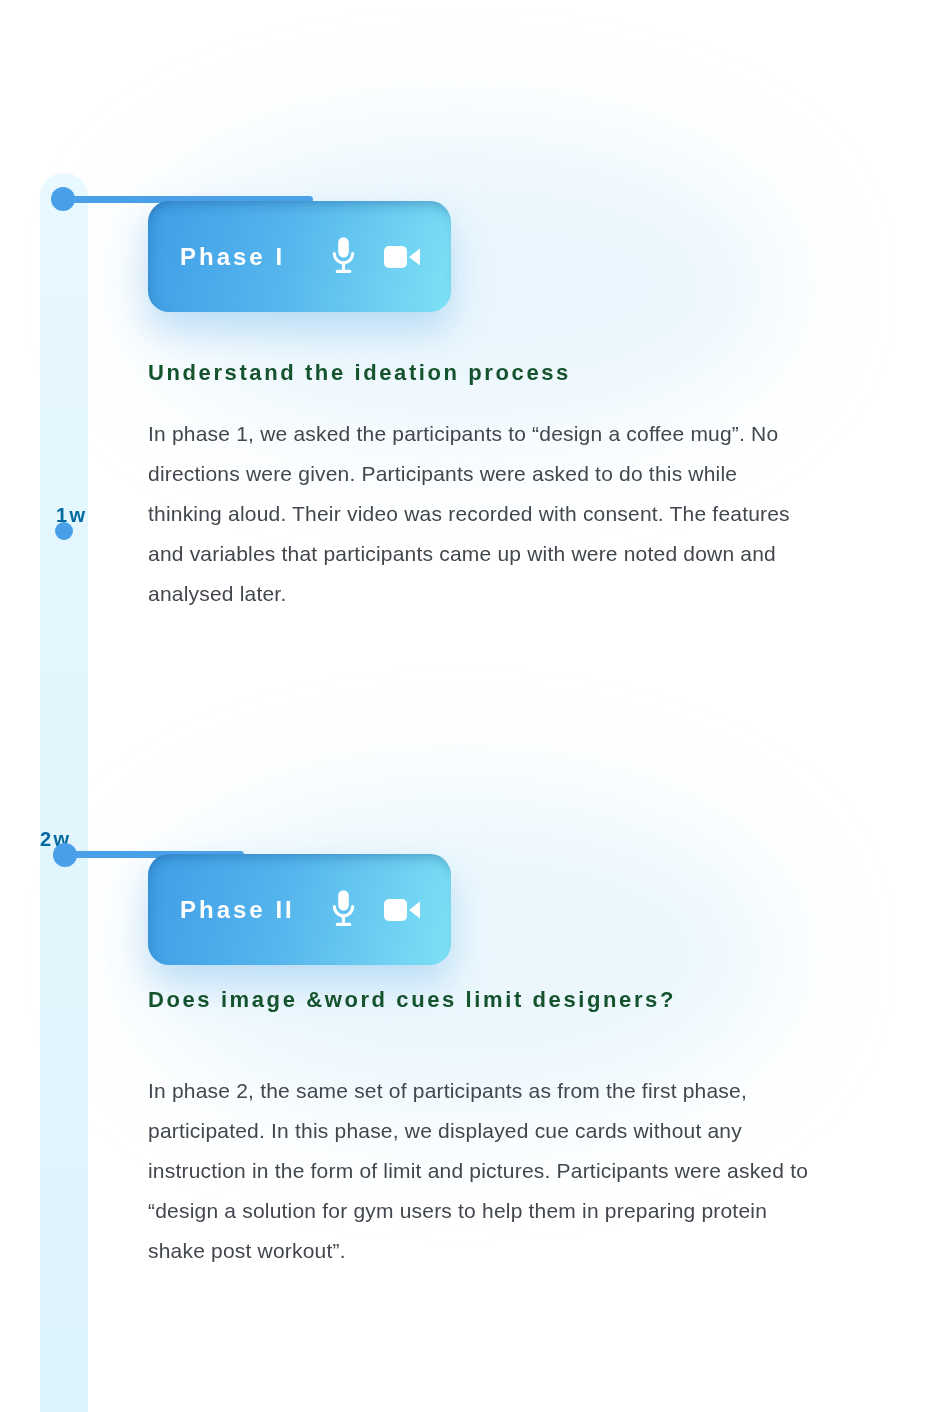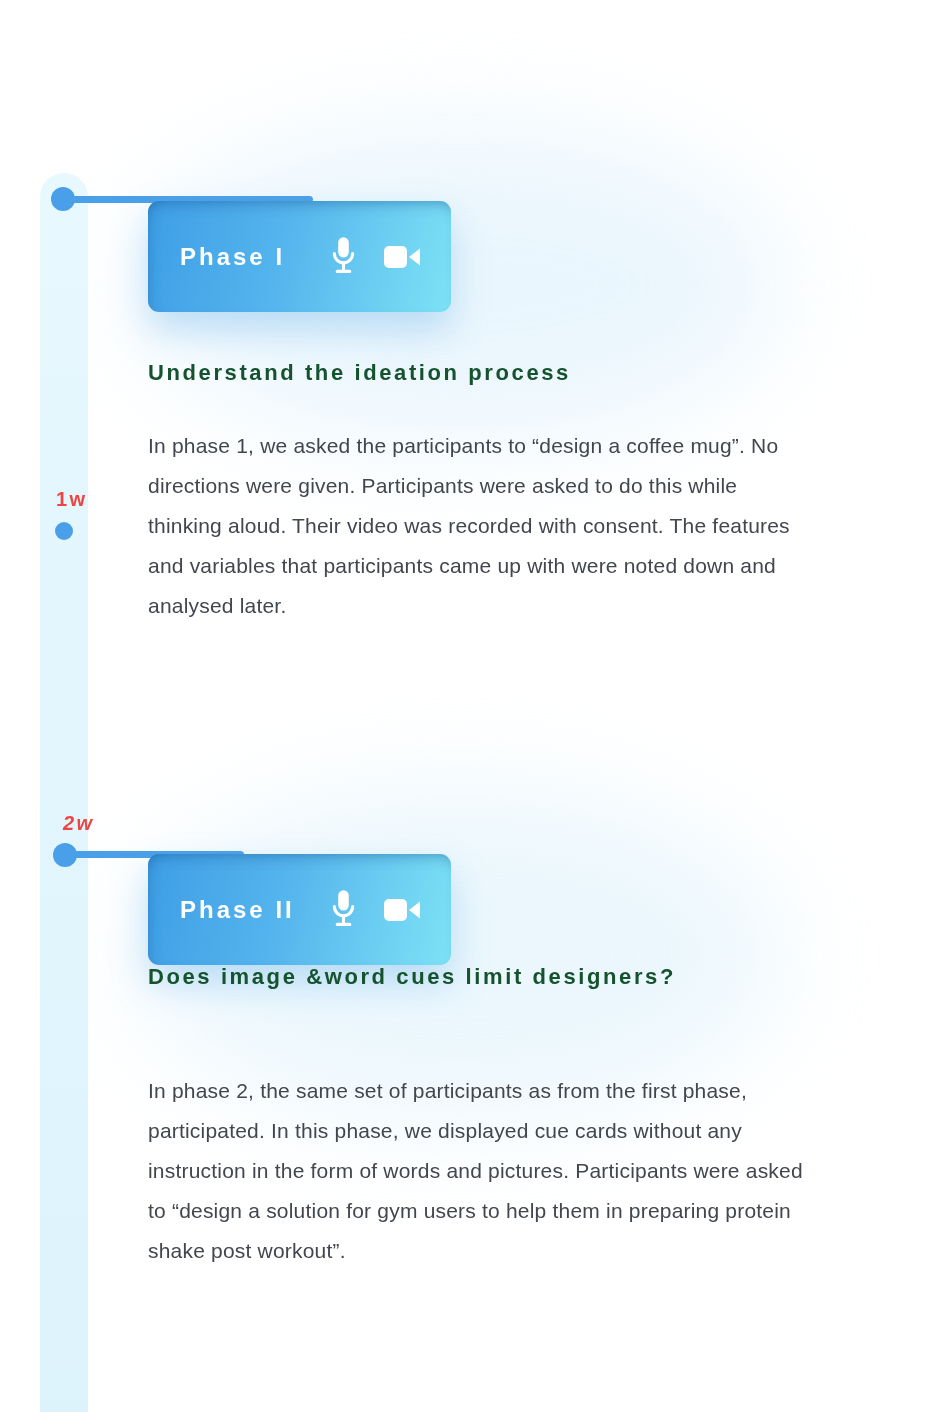--- a/index.html
+++ b/index.html
@@ -42,34 +42,35 @@
     position: absolute;
     border-radius: 50%;
     background: #4AA0E8;
   }
   .dot-phase1   { left: 51px; top: 187px; width: 24px; height: 24px; }
   .dot-marker1  { left: 55px; top: 522px; width: 18px; height: 18px; }
   .dot-phase2   { left: 53px; top: 843px; width: 24px; height: 24px; }
 
   .marker-label {
     position: absolute;
-    color: #ef4444;
+    color: #0369a1;
     font-size: 20px;
     font-weight: bold;
     letter-spacing: 2.5px;
+    margin-top: 16px;
   }
   .marker-1 { left: 56px; top: 488px; }
-  .marker-2 { left: 63px; top: 812px; font-style: italic; }
+  .marker-2 { left: 40px; top: 812px; }
 
   .phase-card {
     position: absolute;
     left: 148px;
     width: 303px;
     height: 111px;
-    border-radius: 11px;
+    border-radius: 21px;
     box-sizing: border-box;
     display: flex;
     align-items: center;
     padding: 0 31px 0 32px;
     background: linear-gradient(103deg, #3E9EE6 0%, #55B5ED 45%, #7EE2F5 100%);
     box-shadow:
       0 18px 36px rgba(110,180,235,0.40),
       inset 0 10px 14px -8px rgba(25,80,140,0.45),
       inset 10px 0 14px -10px rgba(25,80,140,0.25);
     cursor: pointer;
@@ -92,32 +93,32 @@
     position: absolute;
     left: 148px;
     margin: 0;
     color: #14532d;
     font-size: 22px;
     font-weight: bold;
     letter-spacing: 2.6px;
     white-space: nowrap;
   }
   .heading-1 { top: 360px; }
-  .heading-2 { top: 964px; }
+  .heading-2 { top: 987px; }
 
   .section-body {
     position: absolute;
     left: 148px;
     margin: 0;
     color: #42464D;
     font-size: 21px;
     line-height: 40px;
     letter-spacing: 0.2px;
   }
-  .body-1 { top: 414px; width: 655px; margin-top: 12px; }
+  .body-1 { top: 414px; width: 655px; }
   .body-2 { top: 1071px; width: 678px; }
 </style>
 </head>
 <body>
 
 <div>
 
   <div class="glow glow-1"></div>
   <div class="glow glow-2"></div>
 
@@ -166,15 +167,15 @@
     </span>
     <span class="icon icon-cam">
       <svg width="36" height="26" viewBox="0 0 36 26" aria-hidden="true">
         <rect x="0" y="2" width="23" height="22" rx="5" fill="#ffffff"></rect>
         <polygon points="25,13 36,4.5 36,21.5" fill="#ffffff"></polygon>
       </svg>
     </span>
   </div>
 
   <div class="section-heading heading-2">Does image &amp;word cues limit designers?</div>
-  <p class="section-body body-2">In phase 2, the same set of participants as from the first phase, participated. In this phase, we displayed cue cards without any instruction in the form of words and pictures. Participants were asked to “design a solution for gym users to help them in preparing protein shake post workout”.</p>
+  <p class="section-body body-2">In phase 2, the same set of participants as from the first phase, participated. In this phase, we displayed cue cards without any instruction in the form of limit and pictures. Participants were asked to “design a solution for gym users to help them in preparing protein shake post workout”.</p>
 
 </div>
 
 </body></html>

